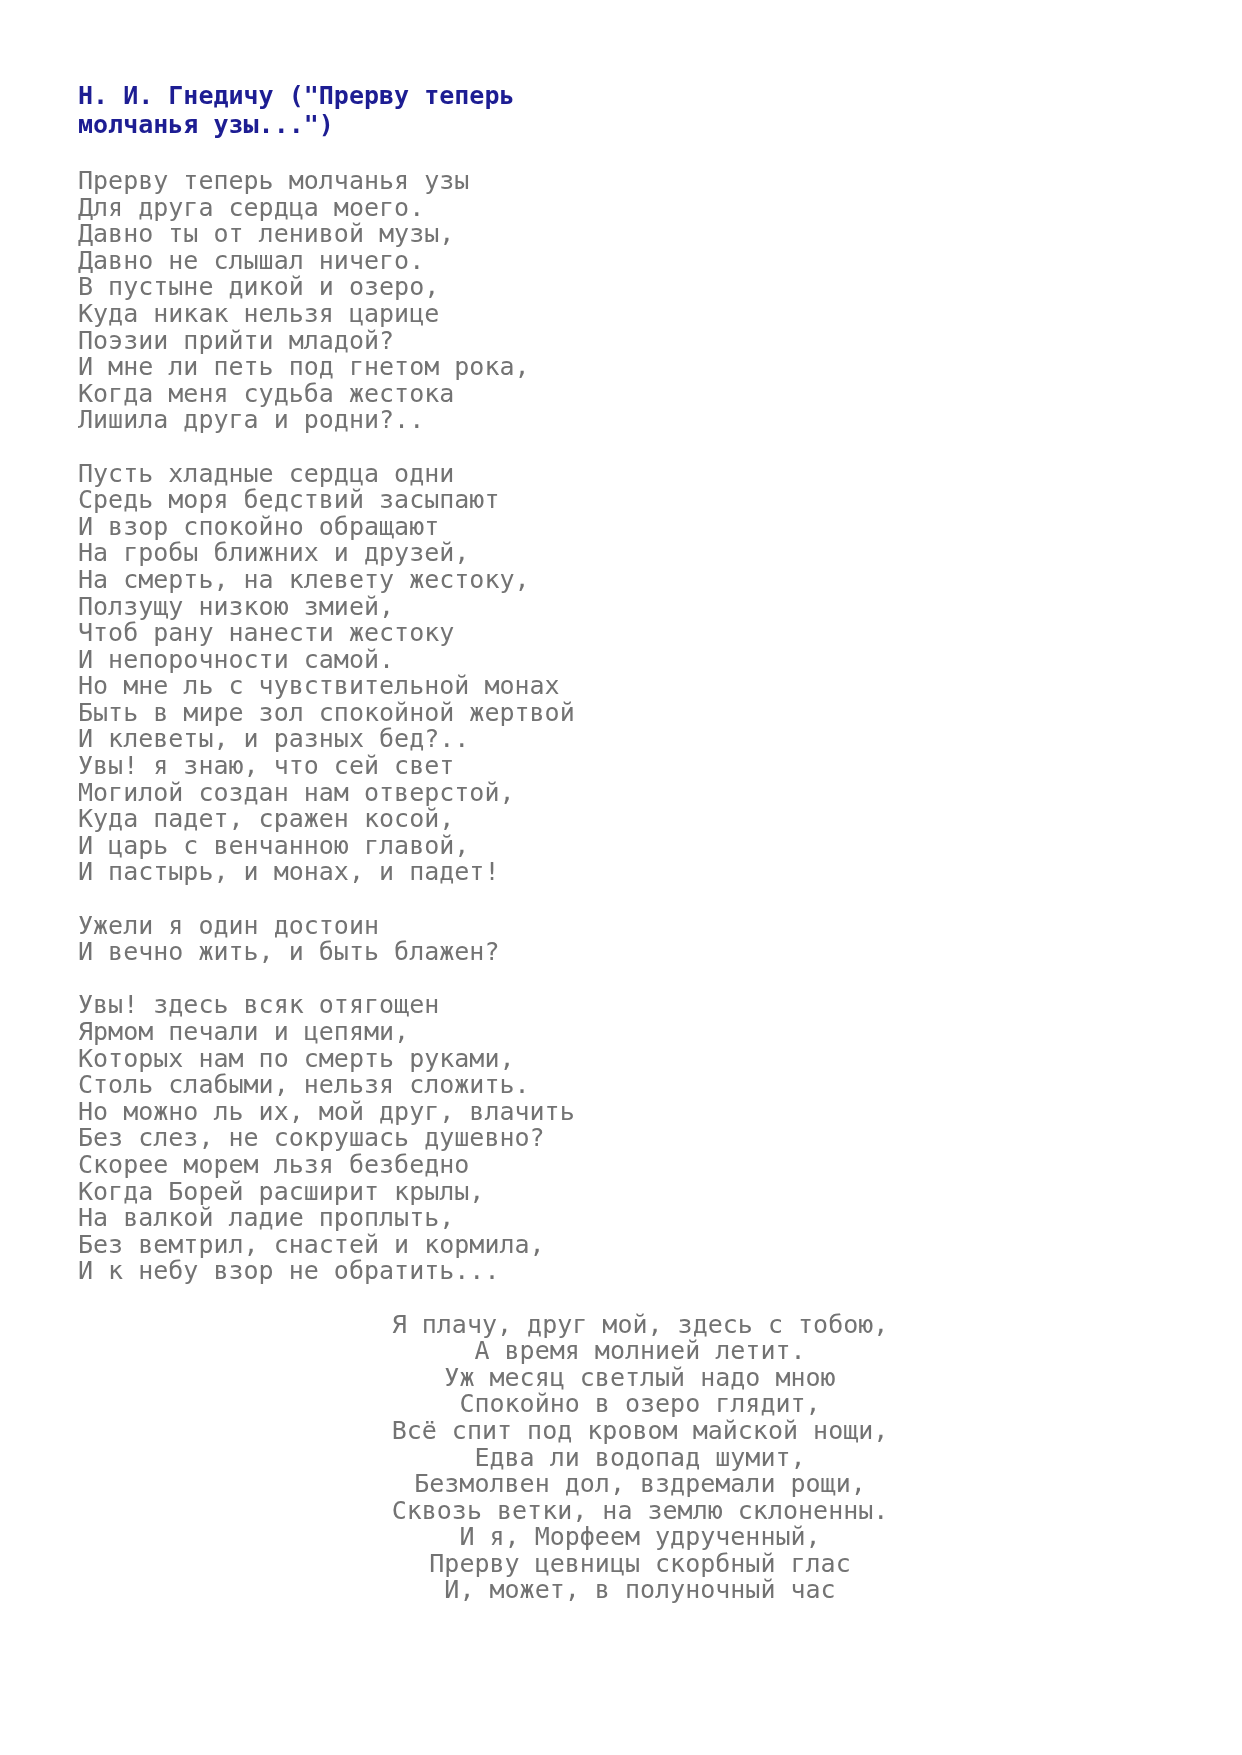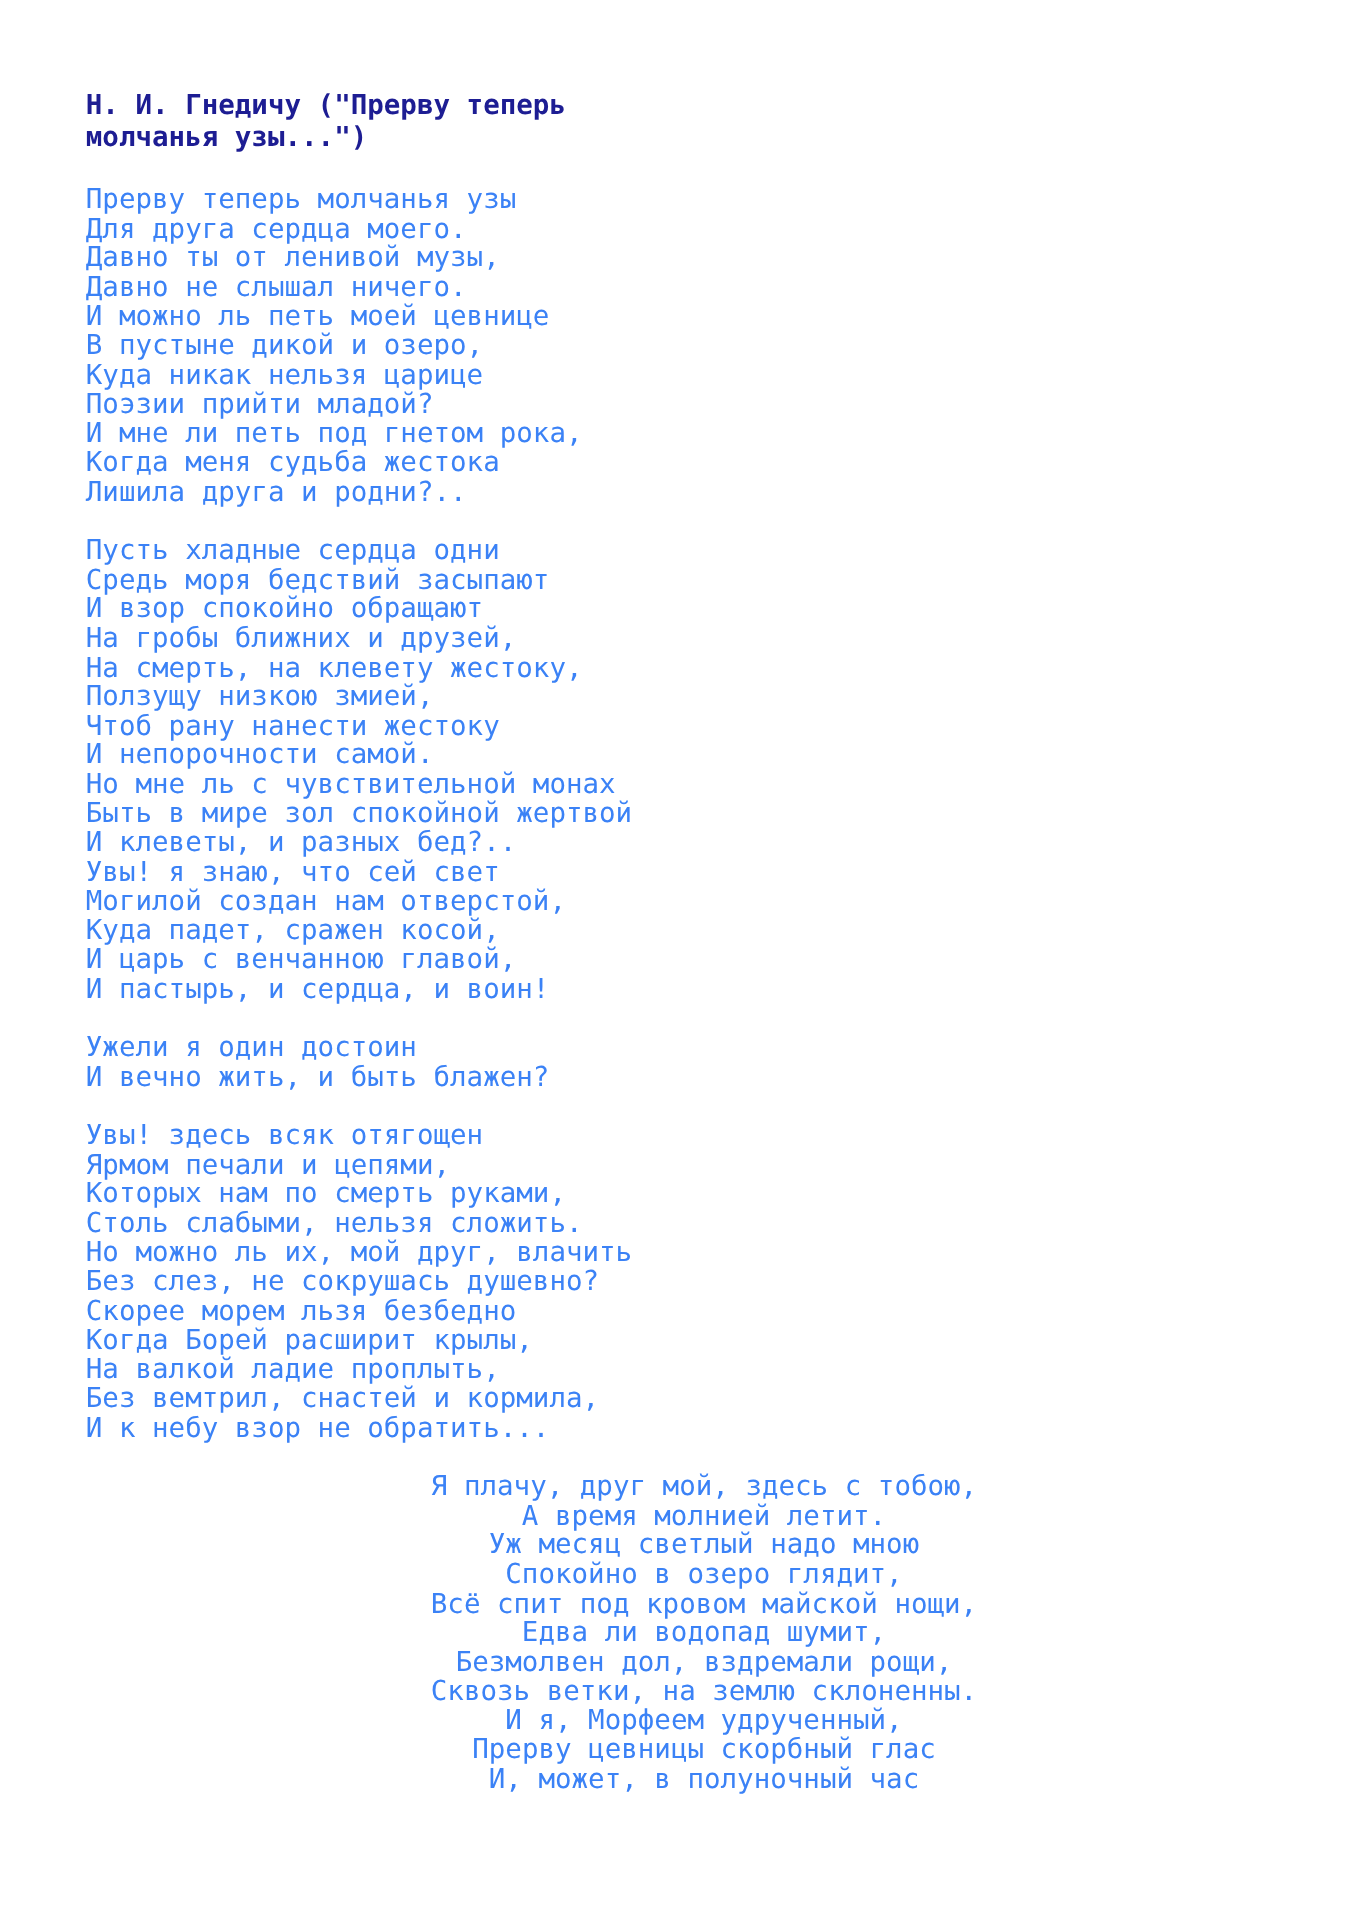--- a/index.html
+++ b/index.html
@@ -46,27 +46,26 @@
   }
 </style>
 </head>
 <body>
 
 <div class="page" style="background: rgb(255, 255, 255);">
   <h1 class="doc-title" style="color: rgb(29, 29, 147);">
     <span class="title-line">Н. И. Гнедичу ("Прерву теперь</span>
     <span class="title-line">молчанья узы...")</span>
   </h1>
-  <div class="poem" style="color: #3b82f6;">
+  <div class="poem" style="color: #737373;">
       <div class="stanza">
         <div class="line">Прерву теперь молчанья узы</div>
         <div class="line">Для друга сердца моего.</div>
         <div class="line">Давно ты от ленивой музы,</div>
         <div class="line">Давно не слышал ничего.</div>
-        <div class="line">И можно ль петь моей цевнице</div>
         <div class="line">В пустыне дикой и озеро,</div>
         <div class="line">Куда никак нельзя царице</div>
         <div class="line">Поэзии прийти младой?</div>
         <div class="line">И мне ли петь под гнетом рока,</div>
         <div class="line">Когда меня судьба жестока</div>
         <div class="line">Лишила друга и родни?..</div>
       </div>
       <div class="stanza">
         <div class="line">Пусть хладные сердца одни</div>
         <div class="line">Средь моря бедствий засыпают</div>
@@ -76,21 +75,21 @@
         <div class="line">Ползущу низкою змией,</div>
         <div class="line">Чтоб рану нанести жестоку</div>
         <div class="line">И непорочности самой.</div>
         <div class="line">Но мне ль с чувствительной монах</div>
         <div class="line">Быть в мире зол спокойной жертвой</div>
         <div class="line">И клеветы, и разных бед?..</div>
         <div class="line">Увы! я знаю, что сей свет</div>
         <div class="line">Могилой создан нам отверстой,</div>
         <div class="line">Куда падет, сражен косой,</div>
         <div class="line">И царь с венчанною главой,</div>
-        <div class="line">И пастырь, и сердца, и воин!</div>
+        <div class="line">И пастырь, и монах, и падет!</div>
       </div>
       <div class="stanza">
         <div class="line">Ужели я один достоин</div>
         <div class="line">И вечно жить, и быть блажен?</div>
       </div>
       <div class="stanza">
         <div class="line">Увы! здесь всяк отягощен</div>
         <div class="line">Ярмом печали и цепями,</div>
         <div class="line">Которых нам по смерть руками,</div>
         <div class="line">Столь слабыми, нельзя сложить.</div>

